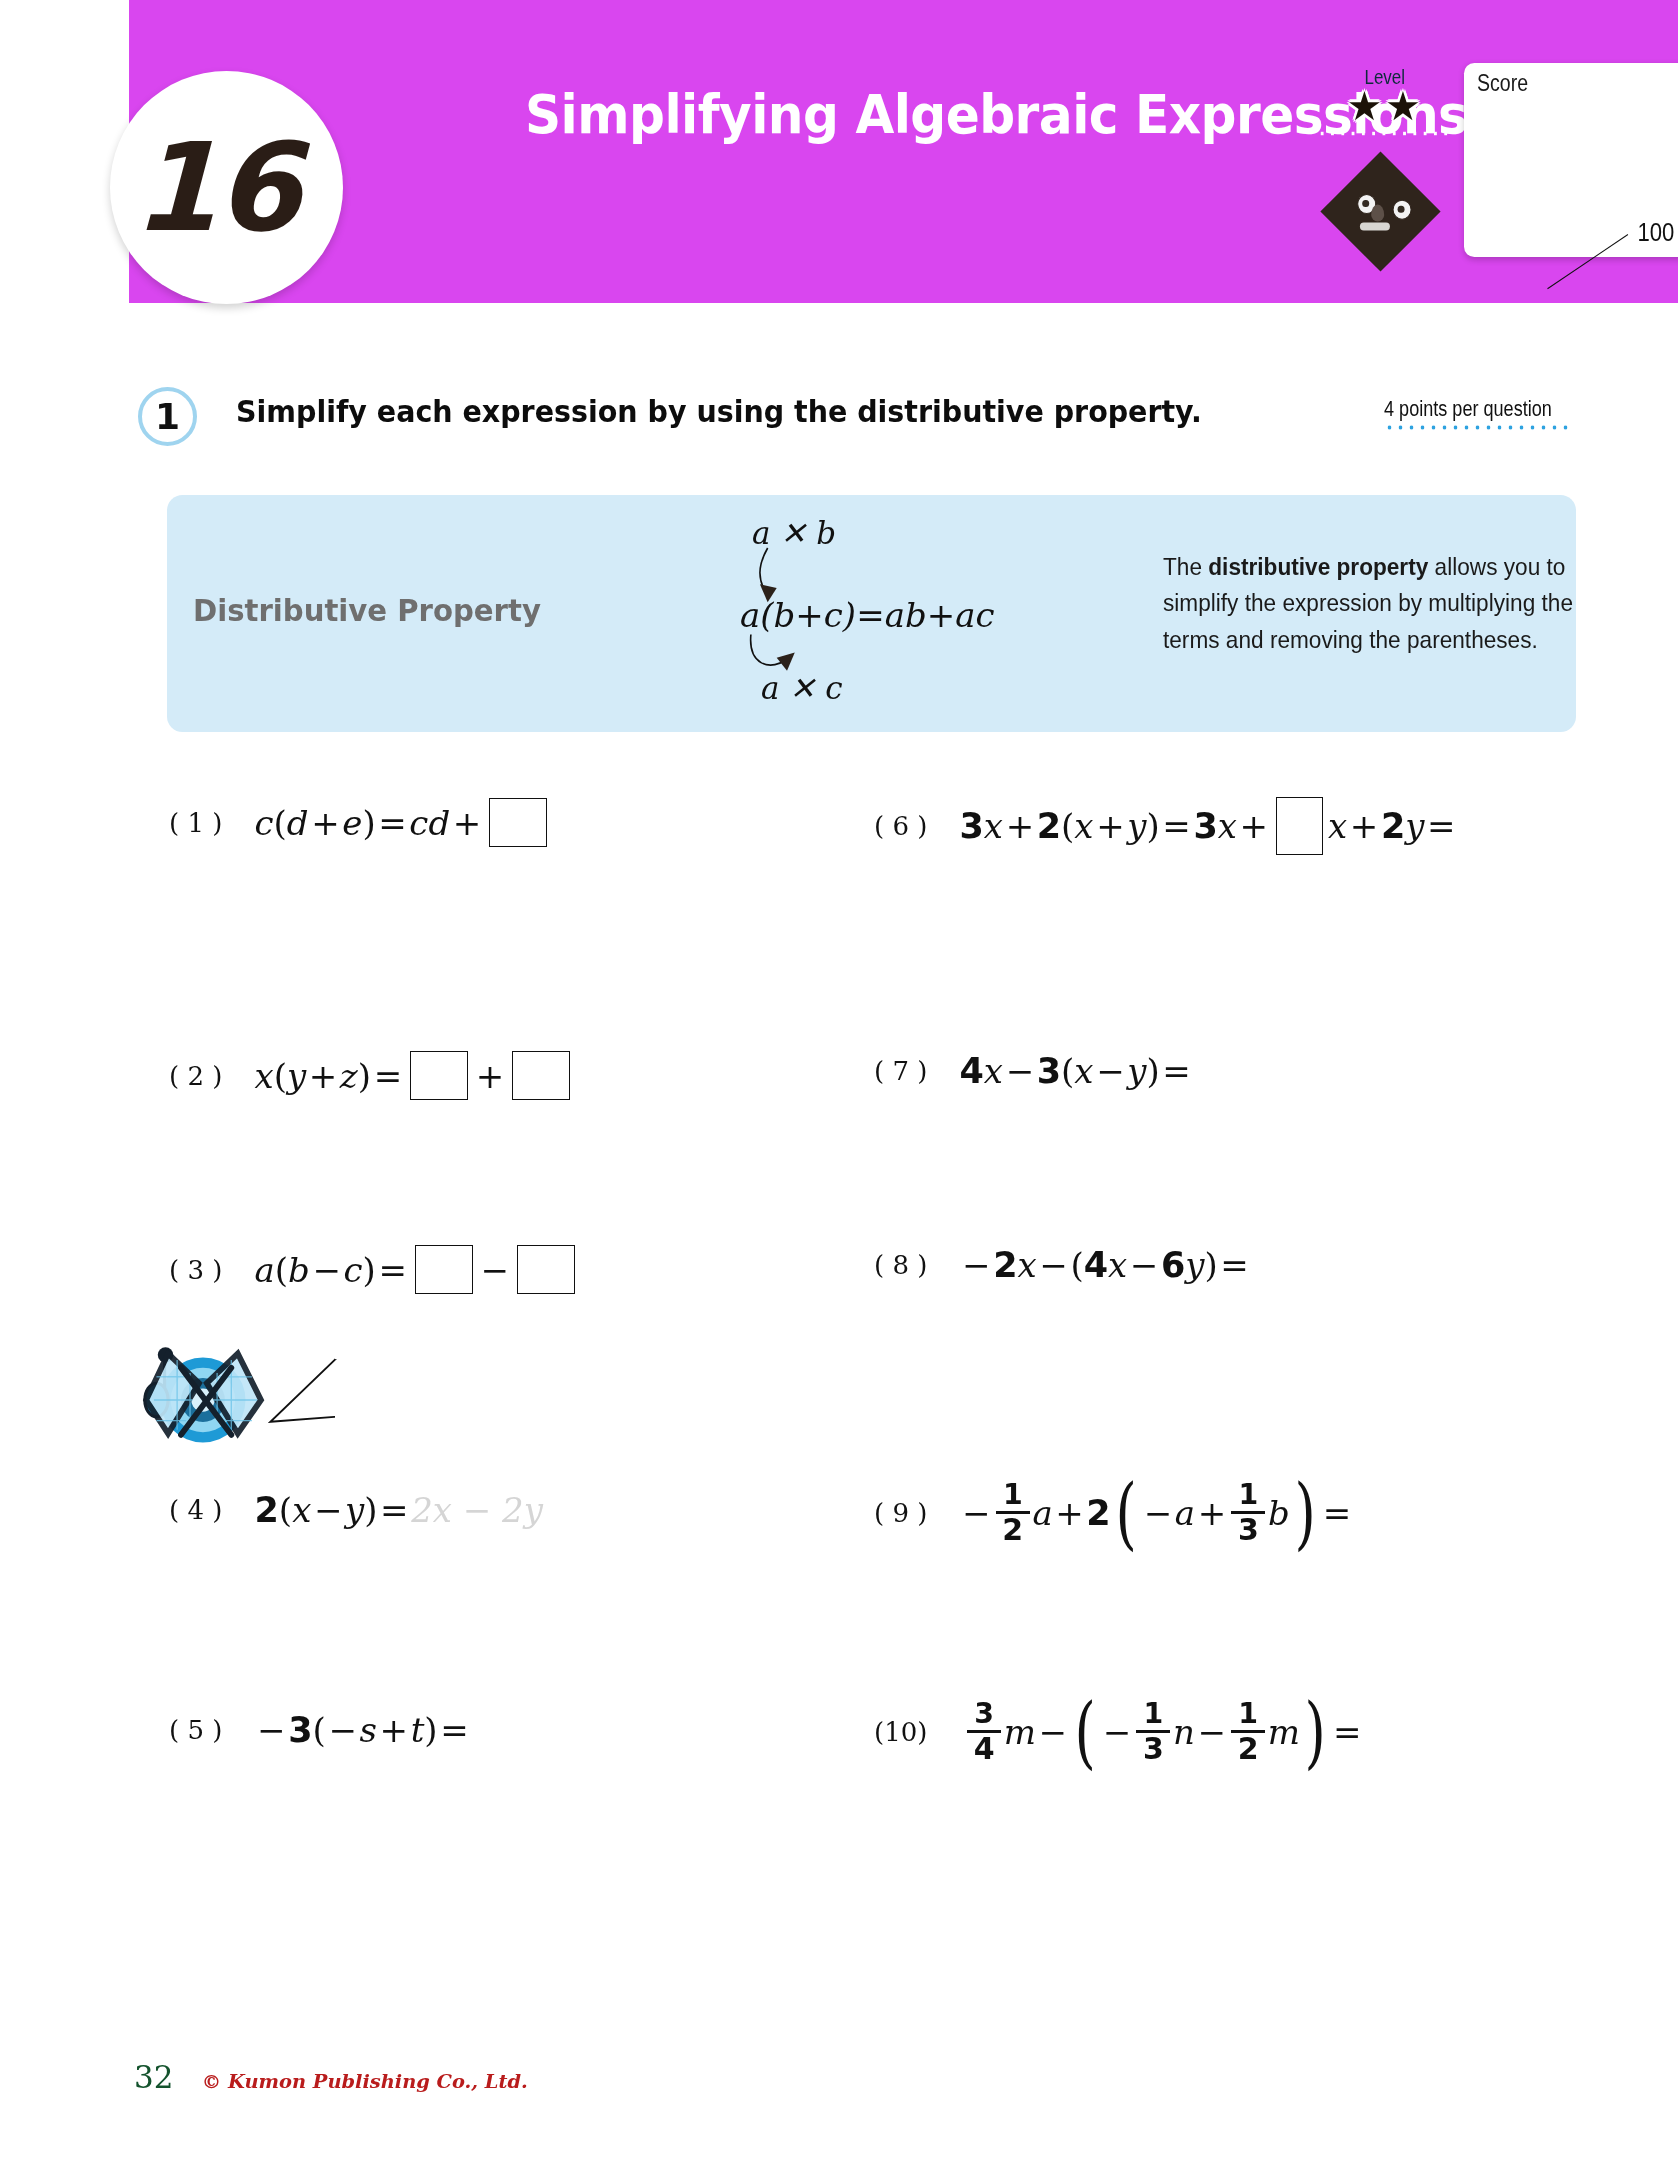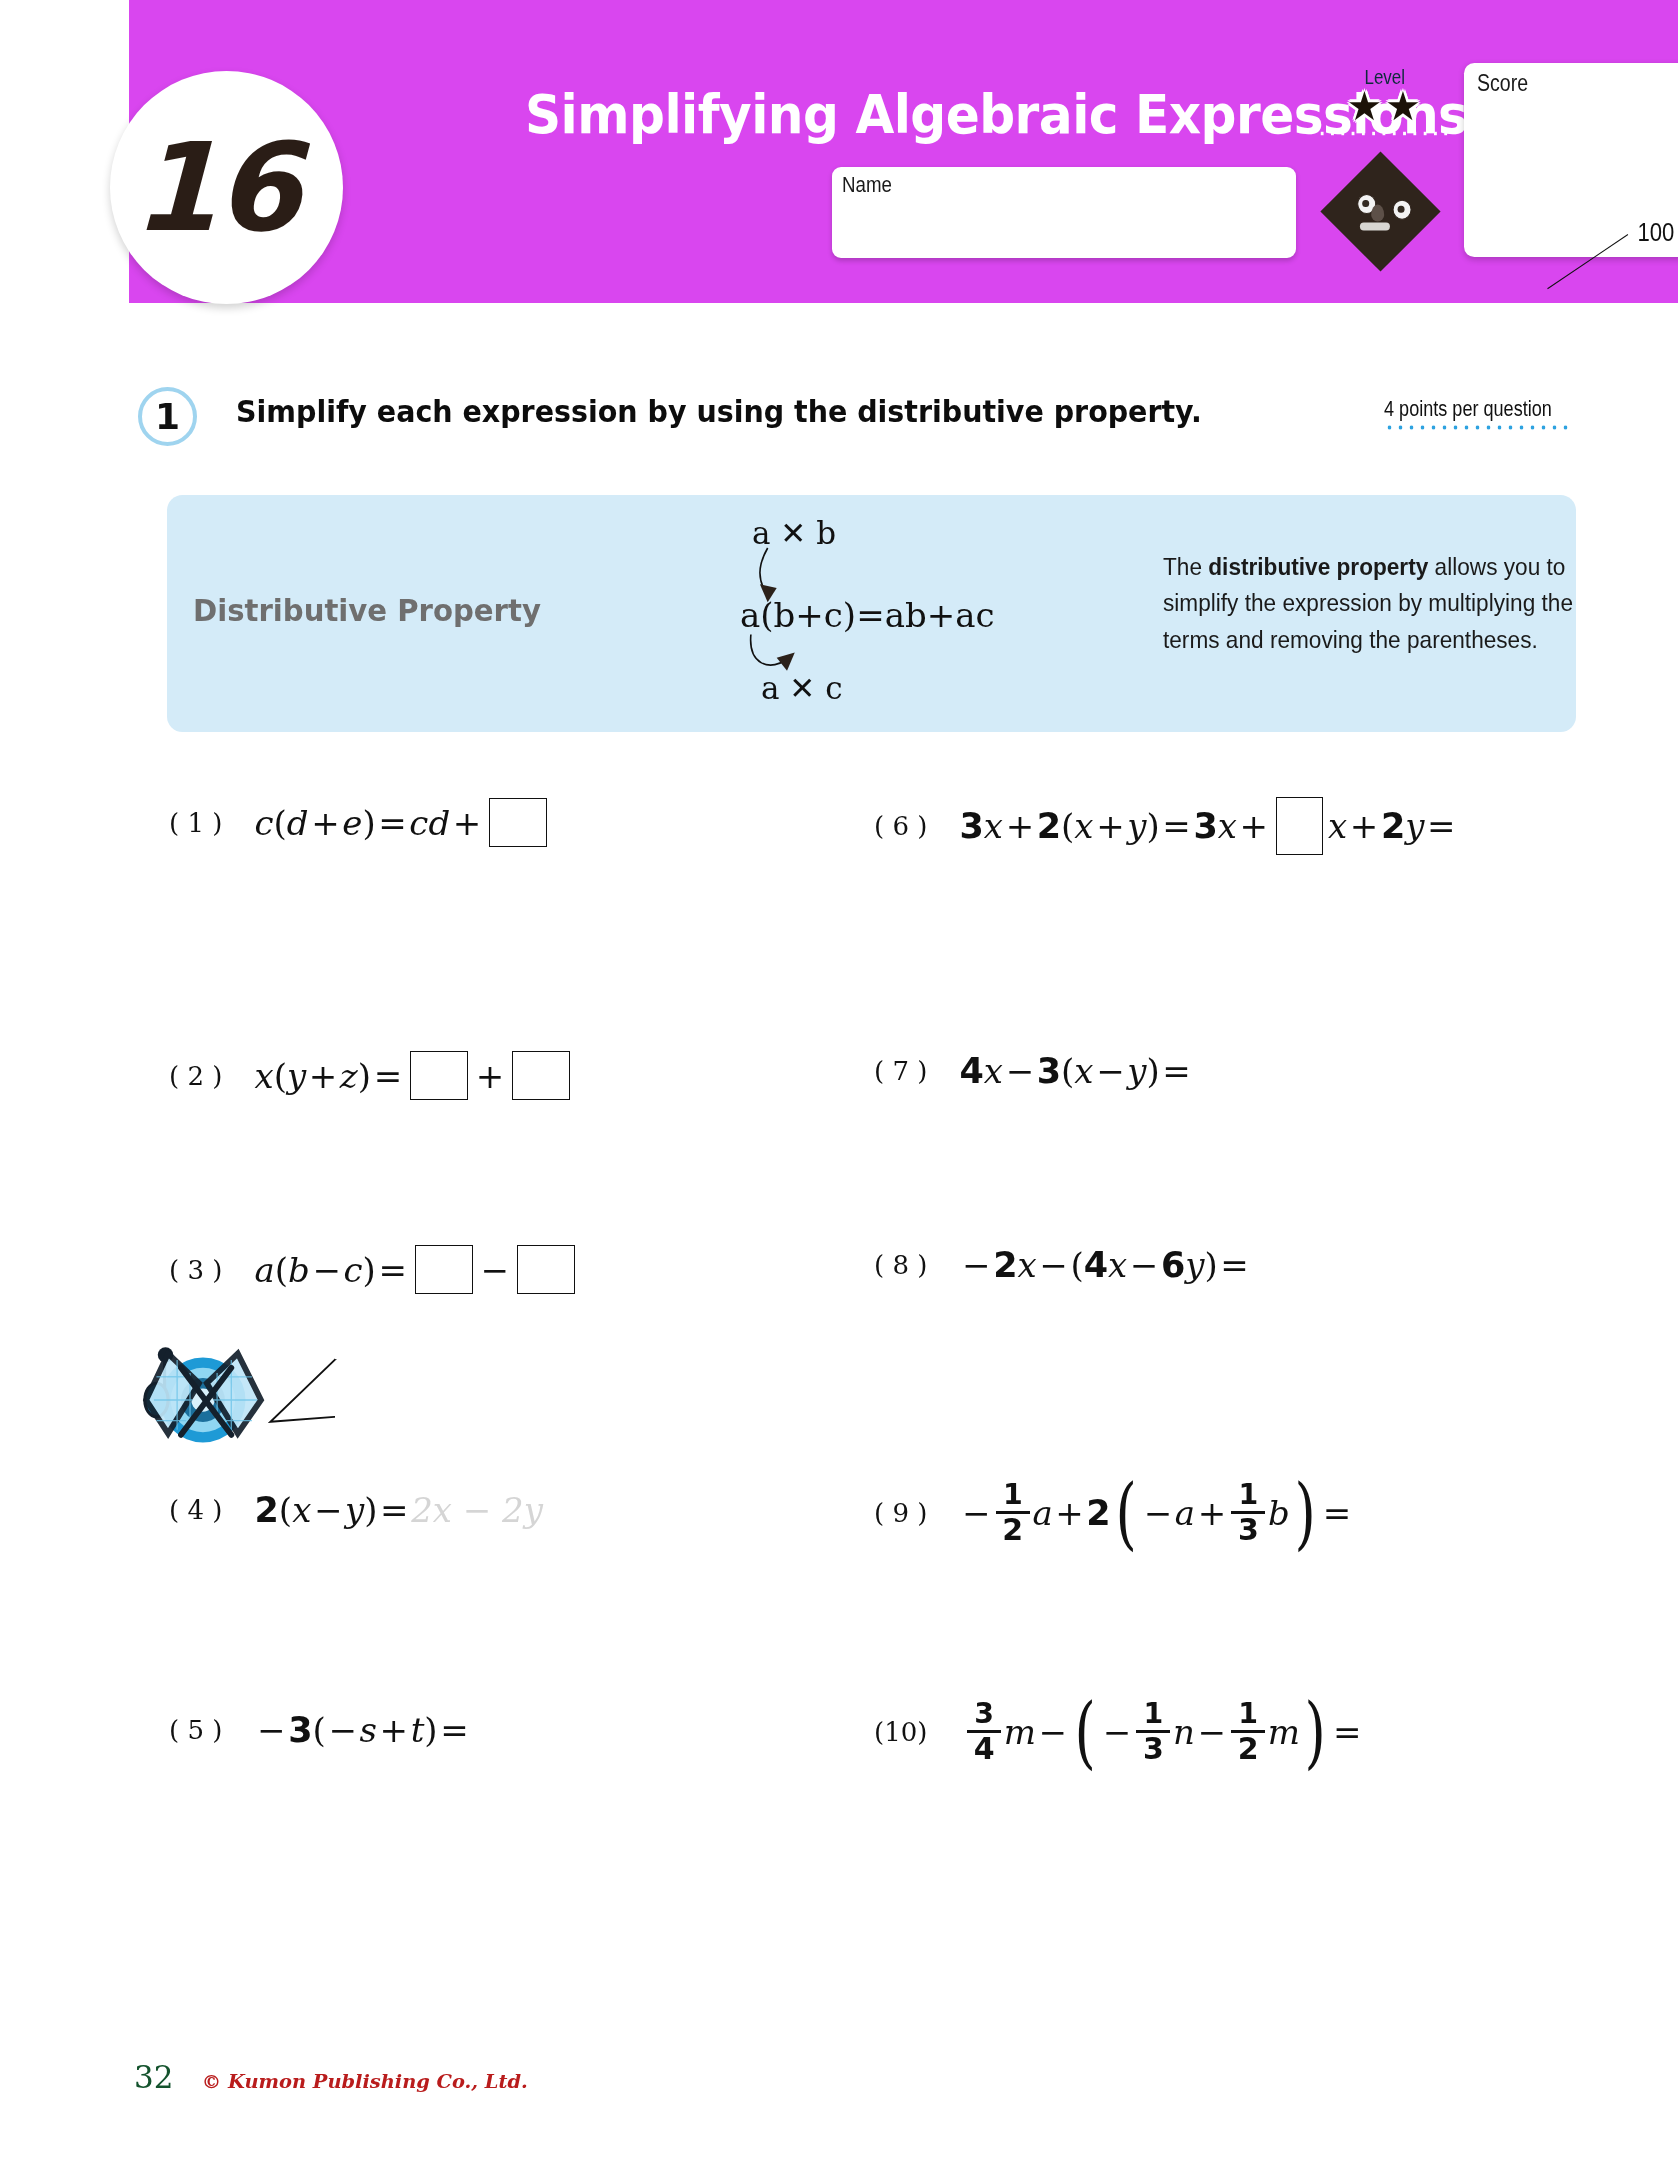--- a/index.html
+++ b/index.html
@@ -299,20 +299,21 @@
   }
   .prop-diagram {
     position: absolute;
     left: 440px;
     top: 13px;
     width: 453px;
     height: 213px;
   }
   .mathserif {
     font-family: "DejaVu Serif", serif;
+    font-style: italic;
   }
   .prop-ab {
     position: absolute;
     left: 145px;
     top: 6.5px;
     font-size: 31px;
     color: #111;
   }
   .prop-main {
     position: absolute;
@@ -491,23 +492,20 @@
 </style>
 </head>
 <body>
 
 <div class="header-band">
   <div class="header-band-inner">
 
     <div class="worksheet-title">Simplifying Algebraic Expressions</div>
 
 
-    <div class="field-box" id="name-box">
-      <div class="field-label">Name</div>
-    </div>
 
     <div class="level-wrap">
       <div class="level-label">Level</div>
       <div class="stars">★★</div>
       <div class="level-dots"></div>
     </div>
 
     <div class="mascot-diamond">
       <div class="md-eye left">
           <div class="pupil"></div>

